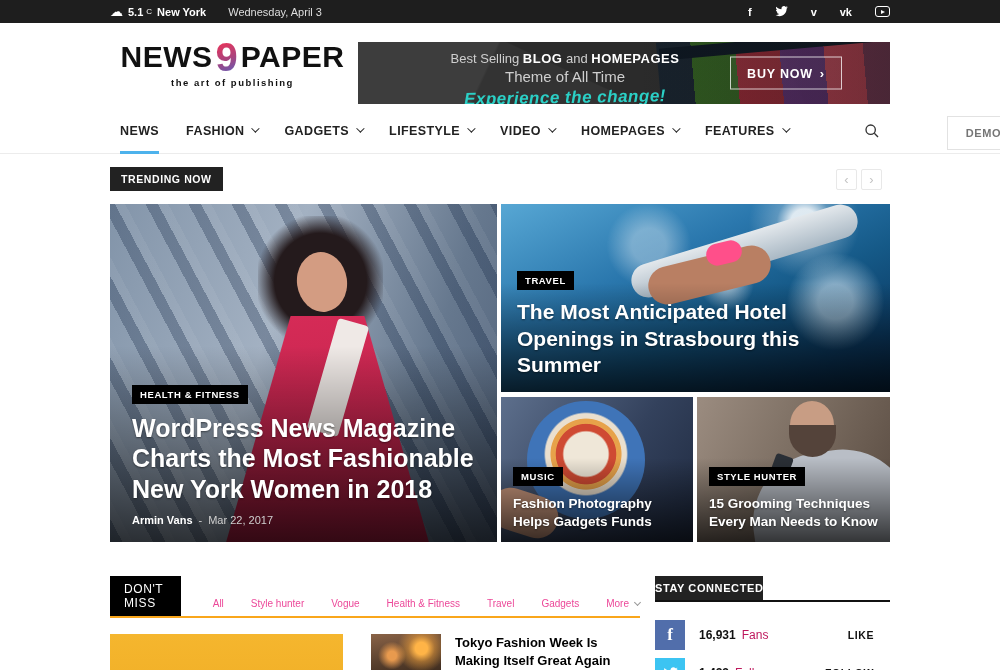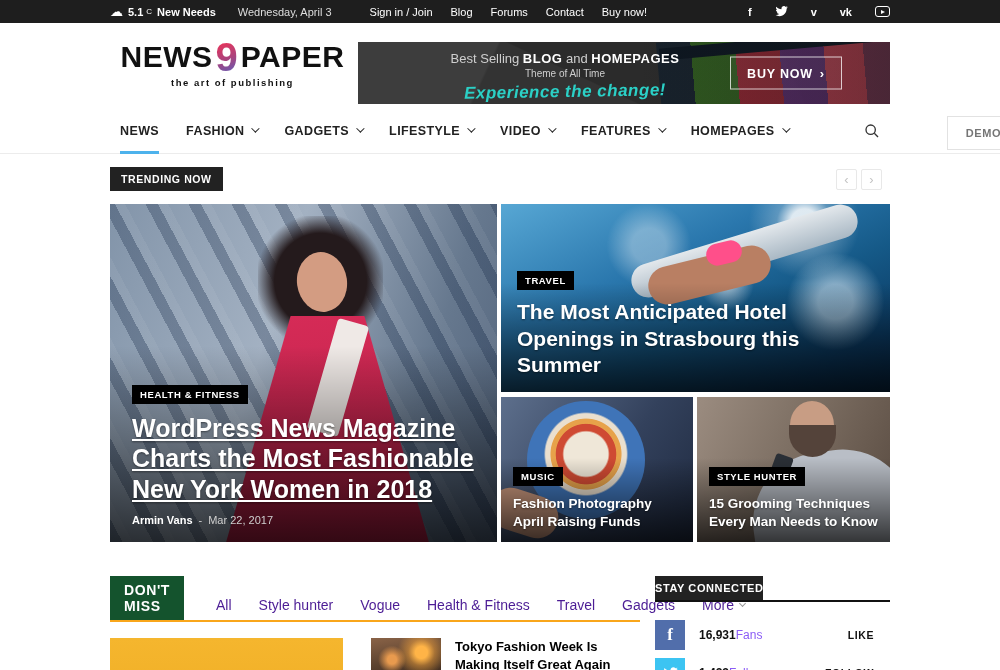--- a/index.html
+++ b/index.html
@@ -35,21 +35,21 @@
       linear-gradient(245deg, rgba(0,0,0,0.25) 20%, transparent 20.5%),
       linear-gradient(25deg, rgba(255,255,255,0.04) 42%, transparent 42.5%);
   }
   .banner-shot { position:absolute; right:-14px; top:-10px; bottom:-10px; width:46%; transform:rotate(-5deg); opacity:.9;
     background:linear-gradient(90deg,#15202b 0 14%, #2f5c1e 14% 32%, #8e2430 32% 50%, #572a69 50% 68%, #b03a4a 68% 84%, #6b2f49 84% 100%); }
   .banner-shot-top { position:absolute; right:-14px; top:-4px; width:46%; height:12px; transform:rotate(-5deg); background:#0d1620; }
   .banner-dim { position:absolute; inset:0; background:linear-gradient(90deg, rgba(43,43,43,0) 52%, rgba(25,25,25,0.35)); }
   .banner-text { position:absolute; left:42px; top:9px; width:330px; text-align:center; z-index:2; }
   .bt1 { font-size:13px; color:#cfcfcf; }
   .bt1 b { color:#fff; font-weight:700; letter-spacing:.5px; }
-  .bt2 { font-size:10px; color:#cfcfcf; margin-top:2px; }
+  .bt2 { font-size:15px; color:#cfcfcf; margin-top:2px; }
   .bt3 { font-size:17px; font-weight:700; font-style:italic; color:#2bd0c6; margin-top:3px; letter-spacing:.5px; transform:rotate(-1deg); }
   .buy-btn { position:absolute; right:48px; top:50%; transform:translateY(-50%); border:1px solid rgba(255,255,255,.75); color:#fff; font-size:12.5px; font-weight:700; letter-spacing:.8px; padding:8px 16px; display:flex; align-items:center; gap:7px; z-index:3; cursor:pointer; background:rgba(255,255,255,0.03); }
   .buy-btn .arr { font-size:13px; }
 
   
   .navbar { height:45px; border-bottom:1px solid #ececec; display:flex; align-items:stretch; padding-left:120px; position:relative; background:#fff; }
   .nav-item { display:flex; align-items:center; margin-right:27px; font-size:12.5px; font-weight:700; letter-spacing:.4px; color:#222; text-transform:uppercase; cursor:pointer; position:relative; }
   .nav-item .chev { width:6px; height:6px; border-right:1.5px solid #222; border-bottom:1.5px solid #222; transform:rotate(45deg) translateY(-2px); margin-left:7px; margin-top:-3px; }
   .active-bar { position:absolute; left:0; right:0; bottom:-1px; height:3px; background:#4db2ec; }
   .nav-search { position:absolute; right:120px; top:0; bottom:0; display:flex; align-items:center; cursor:pointer; }
@@ -64,21 +64,21 @@
 
   
   .hero { margin:12px 110px 0; display:flex; gap:4px; }
   .card { position:relative; overflow:hidden; cursor:pointer; }
   .shade { position:absolute; inset:0; background:linear-gradient(to bottom, rgba(0,0,0,0) 42%, rgba(0,0,0,0.72) 100%); z-index:1; }
   .card-content { position:absolute; left:0; right:0; bottom:0; z-index:2; padding:14px 16px; }
   .cat-badge { display:inline-block; background:#000; color:#fff; font-size:9.5px; font-weight:700; letter-spacing:.6px; padding:4px 8px; text-transform:uppercase; cursor:pointer; }
   .card-title { color:#fff; font-weight:700; text-shadow:0 1px 2px rgba(0,0,0,.45); margin-top:9px; }
   .hero-main { width:387px; height:338px; }
   .hero-main .card-content { padding:18px 22px 16px; }
-  .hero-main .card-title { font-size:25px; line-height:1.22;text-decoration:underline; }
+  .hero-main .card-title { font-size:25px; line-height:1.22; }
   .byline { margin-top:10px; font-size:11px; color:#cfcfcf; display:flex; align-items:center; gap:6px; }
   .byline .author { color:#fff; font-weight:700; cursor:pointer; }
   .hero-right { width:389px; display:flex; flex-direction:column; gap:5px; }
   .hero-sec { height:188px; }
   .hero-sec .card-title { font-size:21px; line-height:1.25; }
   .hero-row { display:flex; gap:4px; height:145px; }
   .hero-sm1 { width:192px; }
   .hero-sm2 { width:193px; }
   .hero-row .card-title { font-size:13.5px; line-height:1.35; }
   .hero-row .card-content { padding:11px 12px; }
@@ -112,23 +112,23 @@
   .man-shirt { position:absolute; right:-22px; bottom:-34px; width:160px; height:125px; background:#b9bec6; border-radius:70px 70px 0 0; transform:rotate(-8deg); }
   .man-head { position:absolute; right:56px; top:4px; width:44px; height:48px; background:#c89d84; border-radius:50%; }
   .man-beard { position:absolute; right:54px; top:28px; width:47px; height:32px; background:#54433a; border-radius:0 0 24px 24px; }
   .man-phone { position:absolute; right:100px; top:58px; width:18px; height:26px; background:#2a2f36; transform:rotate(20deg); border-radius:3px; }
 
   
   .bottom { margin:34px 110px 0; display:flex; }
   .col-left { width:530px; }
   .col-right { width:235px; margin-left:15px; }
   .block-head { display:flex; align-items:flex-end; border-bottom:2px solid #f9a61b; }
-  .dm-badge { background:#14532d; color:#fff; font-size:14px; font-weight:700; letter-spacing:.6px; padding:6px 14px; text-transform:uppercase; }
+  .dm-badge { background:#000000; color:#fff; font-size:12px; font-weight:400; letter-spacing:.6px; padding:6px 14px; text-transform:uppercase; }
   .dm-tabs { display:flex; align-items:center; margin-left:32px; gap:27px; padding-bottom:7px; }
-  .dm-tab { font-size:14px; color:#4c1d95; cursor:pointer; white-space:nowrap; }
+  .dm-tab { font-size:10px; color:#ec4899; cursor:pointer; white-space:nowrap; }
   .dm-more { display:flex; align-items:center; gap:6px; }
   .dm-more .chev { width:5px; height:5px; border-right:1.5px solid #999; border-bottom:1.5px solid #999; transform:rotate(45deg); margin-top:-3px; }
   .sc-head { border-bottom:2px solid #111; }
   .sc-badge { background:#222; color:#fff; font-size:11px; font-weight:700; letter-spacing:.6px; padding:6px 0; text-transform:uppercase; display:inline-block; }
 
   .dm-content { display:flex; margin-top:16px; }
   .dm-big { width:235px; height:140px; position:relative; overflow:hidden; cursor:pointer; }
   .art-yellow { background:linear-gradient(180deg,#f5b62e,#eba71e); }
   .dm-item { display:flex; margin-left:28px; }
   .dm-thumb { width:70px; height:48px; position:relative; overflow:hidden; flex:none; cursor:pointer;
@@ -139,43 +139,36 @@
   .dm-item-text { margin-left:14px; width:185px; }
   .dm-item-title { font-size:13px; font-weight:700; color:#000; line-height:1.4; cursor:pointer; }
 
   .sc-rows { margin-top:18px; }
   .sc-row { display:flex; align-items:center; margin-bottom:8px; height:30px; }
   .sc-ic { width:30px; height:30px; display:flex; align-items:center; justify-content:center; cursor:pointer; flex:none; }
   .sc-fb { background:#516eab; }
   .sc-tw { background:#3cc4f2; }
   .sc-ic .f { color:#fff; font-weight:700; font-size:17px; font-family:"Liberation Serif", serif; }
   .sc-count { margin-left:14px; font-size:12px; font-weight:700; color:#111; }
-  .sc-unit { font-size:12px; color:#8b5cf6; }
+  .sc-unit { margin-left:6px; font-size:12px; color:#be185d; }
   .sc-action { margin-left:auto; font-size:10.5px; font-weight:700; letter-spacing:.6px; color:#111; cursor:pointer; margin-right:16px; }
 </style>
 </head>
 <body>
 
 <div class="page">
 
   <div class="topbar">
     <div class="weather">
       <span class="cloud">☁</span>
       <b>5.1</b>
       <sup>C</sup>
-      <b>New Needs</b>
+      <b>New York</b>
     </div>
     <span class="top-date">Wednesday, April 3</span>
-    <div class="top-links">
-      <span class="top-link">Sign in / Join</span>
-      <span class="top-link">Blog</span>
-      <span class="top-link">Forums</span>
-      <span class="top-link">Contact</span>
-      <span class="top-link">Buy now!</span>
-    </div>
     <div class="top-social">
       <span class="tsi">f</span>
       <span class="tsi">
         <svg width="13" height="11" viewBox="0 0 24 20">
             <path fill="#fff" d="M23.6 2.3c-.9.4-1.8.6-2.7.7 1-.6 1.7-1.5 2-2.6-.9.5-1.9.9-3 1.1C19.1.6 17.9 0 16.6 0c-2.6 0-4.7 2.1-4.7 4.7 0 .4 0 .7.1 1.1C8.1 5.6 4.7 3.8 2.4 1 2 1.7 1.8 2.5 1.8 3.3c0 1.6.8 3 2.1 3.9-.8 0-1.5-.2-2.1-.6v.1c0 2.3 1.6 4.1 3.7 4.6-.4.1-.8.2-1.2.2-.3 0-.6 0-.9-.1.6 1.9 2.3 3.2 4.4 3.2-1.6 1.3-3.6 2-5.8 2H1c2.1 1.3 4.5 2.1 7.1 2.1 8.6 0 13.3-7.1 13.3-13.3v-.6c.9-.6 1.7-1.4 2.2-2.5z"></path>
           </svg>
       </span>
       <span class="tsi">v</span>
       <span class="tsi">vk</span>
       <span class="tsi">
@@ -229,25 +222,25 @@
     </div>
     <div class="nav-item">
       <span>LIFESTYLE</span>
         <span class="chev"></span>
     </div>
     <div class="nav-item">
       <span>VIDEO</span>
         <span class="chev"></span>
     </div>
     <div class="nav-item">
+      <span>HOMEPAGES</span>
+        <span class="chev"></span>
+    </div>
+    <div class="nav-item">
       <span>FEATURES</span>
-        <span class="chev"></span>
-    </div>
-    <div class="nav-item">
-      <span>HOMEPAGES</span>
         <span class="chev"></span>
     </div>
     <div class="nav-search">
       <svg width="16" height="16" viewBox="0 0 24 24">
           <circle cx="10" cy="10" r="7" fill="none" stroke="#333" stroke-width="2"></circle>
           <line x1="15.5" y1="15.5" x2="21" y2="21" stroke="#333" stroke-width="2"></line>
         </svg>
     </div>
     <div class="demos-btn">DEMOS</div>
   </div>
@@ -295,21 +288,21 @@
       </div>
       <div class="hero-row">
         <div class="card hero-sm1">
           <div class="art art-music">
             <div class="bowl"></div>
               <div class="hand"></div>
           </div>
           <div class="shade"></div>
           <div class="card-content">
             <span class="cat-badge">MUSIC</span>
-            <div class="card-title">Fashion Photography April Raising Funds</div>
+            <div class="card-title">Fashion Photography Helps Gadgets Funds</div>
           </div>
         </div>
         <div class="card hero-sm2">
           <div class="art art-style">
             <div class="man-shirt"></div>
               <div class="man-head"></div>
               <div class="man-beard"></div>
               <div class="man-phone"></div>
           </div>
           <div class="shade"></div>

